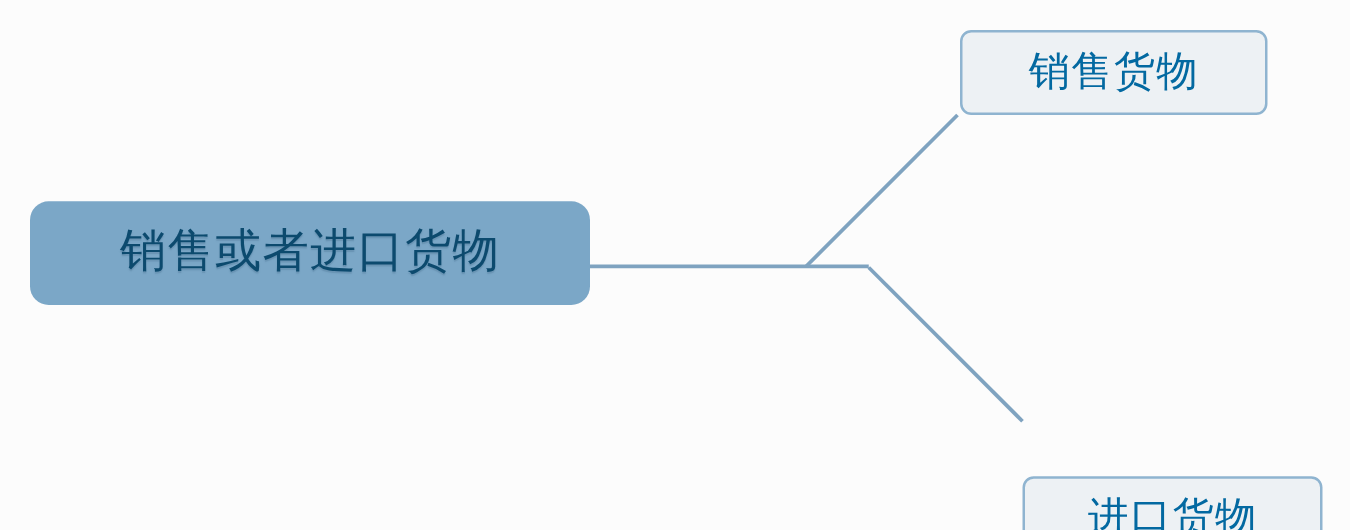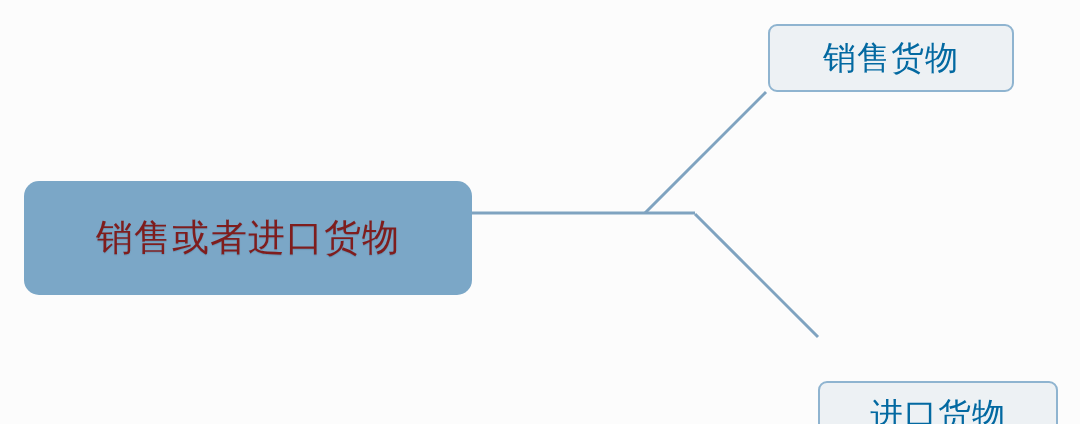--- a/index.html
+++ b/index.html
@@ -42,28 +42,27 @@
     text-align: center;
     white-space: nowrap;
     line-height: 1.1;
   }
 
   
   .node-root {
     left: 24px;
     top: 161px;
     width: 448px;
-    height: 114px;
+    height: 83px;
     background: #7ba7c7;
     border-radius: 15px;
-    color: #7f1d1d;
+    color: #0c4a6e;
     font-size: 37px;
     letter-spacing: 1px;
     text-shadow: 0 1px 1px rgba(70, 110, 140, 0.35);
-    margin-top: 20px;
   }
 
   
   .node-child {
     background: #edf1f4;
     border: 2px solid #8fb4d0;
     border-radius: 9px;
     color: #0369a1;
     font-size: 33px;
     letter-spacing: 1px;

